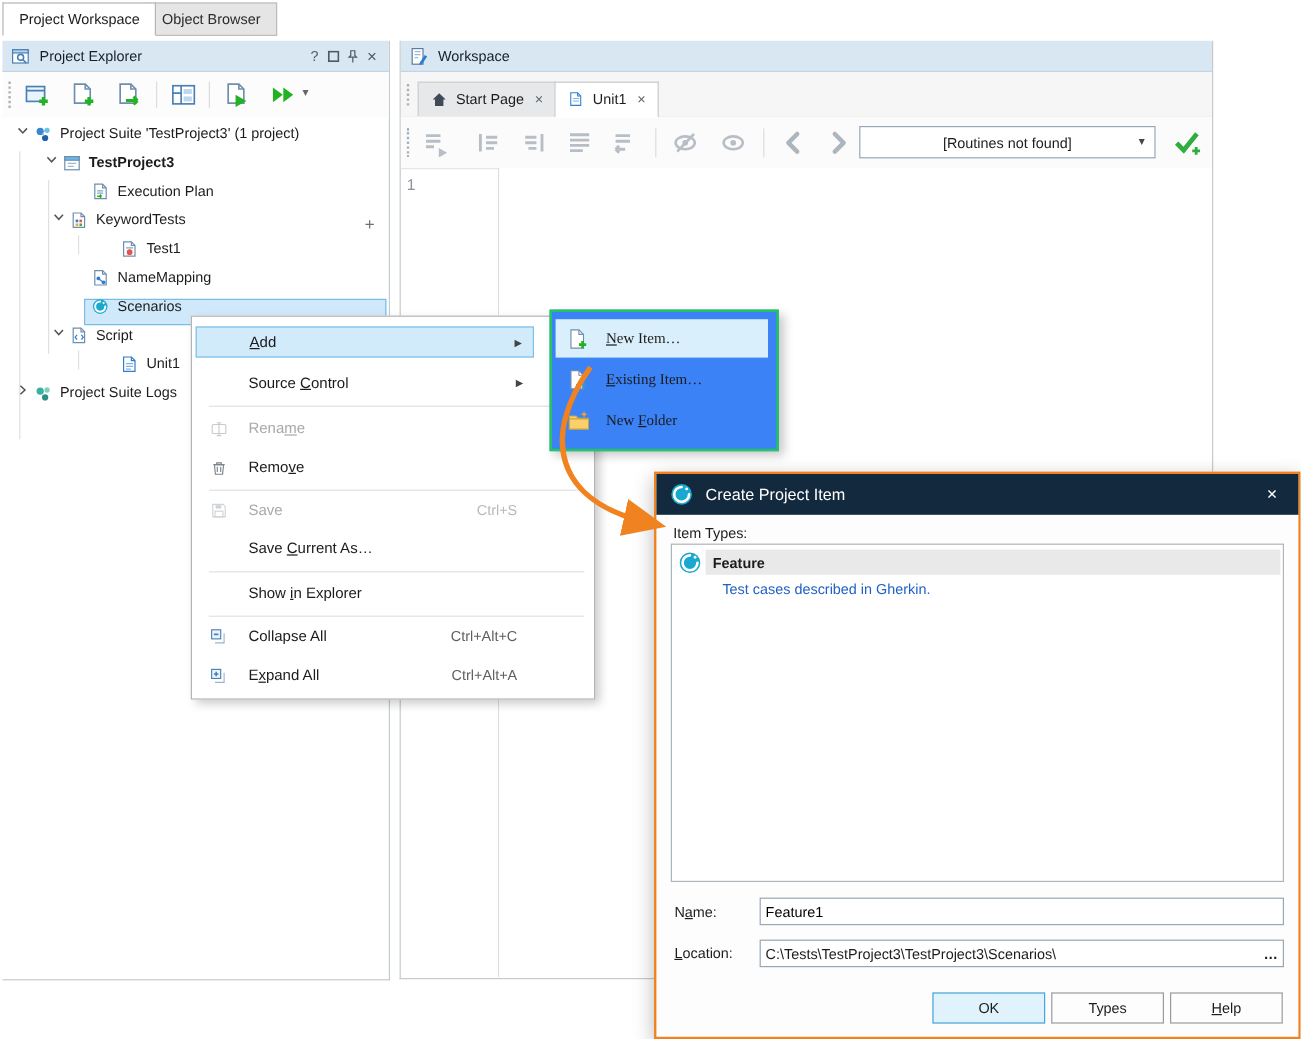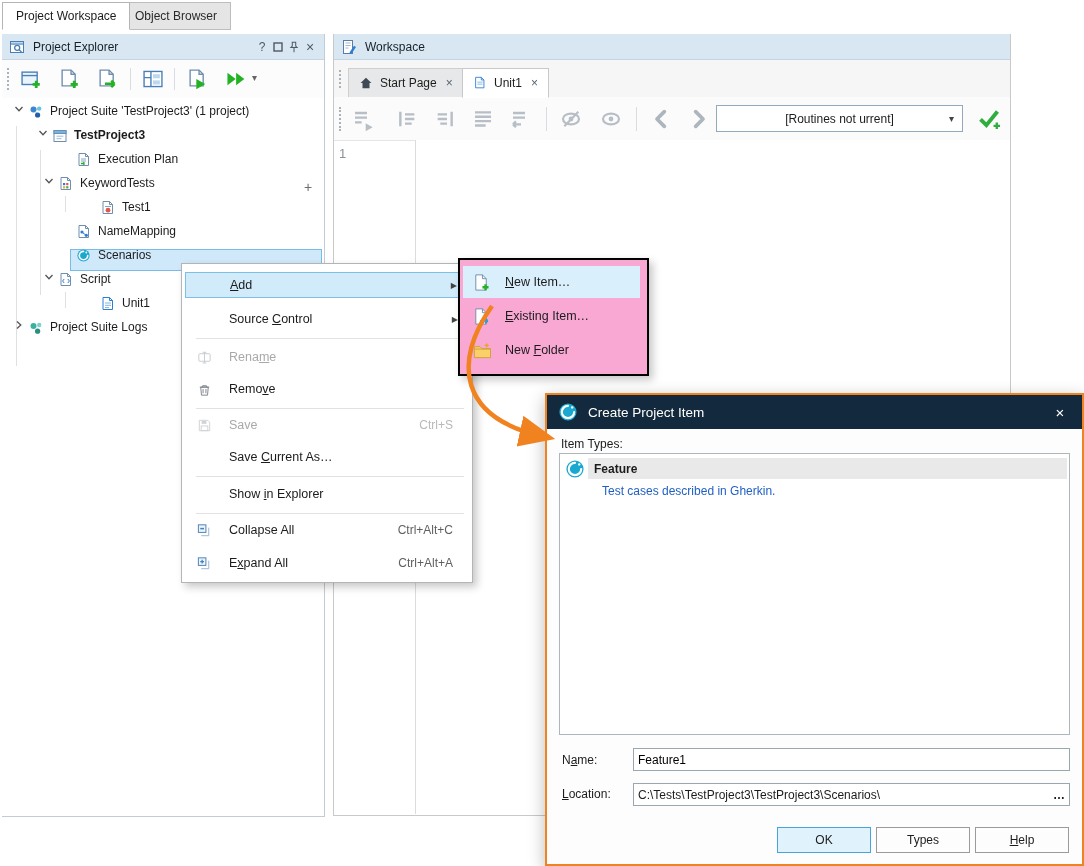--- a/index.html
+++ b/index.html
@@ -45,21 +45,21 @@
   .mi .mlabel{margin-left:13px;white-space:nowrap;}
   .mi .mshort{margin-left:auto;margin-right:14px;color:#5f5f5f;font-size:12px;}
   .mi .marrow{position:absolute;right:9px;font-size:8px;color:#444;}
   .mi.hl{background:#d2ebfb;border:1px solid #7cc0e8;}
   .mi.disabled{color:#a9a9a9;}
   .mi.disabled .mshort{color:#b9b9b9;}
   .mi.disabled svg{opacity:.55;}
   .msep{position:absolute;left:14px;right:8px;height:0;border-top:1px solid #e2e2e2;}
 
   
-  .submenu{position:absolute;background:#f9a8d4;border:2px solid #000000;box-shadow:4px 4px 8px rgba(0,0,0,.22);z-index:35;}
+  .submenu{position:absolute;background:#3b82f6;border:2px solid #22c55e;box-shadow:4px 4px 8px rgba(0,0,0,.22);z-index:35;font-family:Liberation Serif, serif;}
   .smi{position:absolute;left:3px;width:177px;height:32px;display:flex;align-items:center;padding-left:9px;font-size:12.5px;box-sizing:border-box;}
   .smi .sicon{width:24px;flex:0 0 24px;display:flex;align-items:center;}
   .smi .slabel{margin-left:9px;white-space:nowrap;}
   .smi.hl{background:#d9effc;}
 
   
   .dialog{position:absolute;left:545px;top:393px;width:539px;height:473px;background:#fdfdfd;border:2px solid #f08220;box-sizing:border-box;box-shadow:0 5px 16px rgba(0,0,0,.28);z-index:40;}
   .dtitle{position:absolute;left:0;top:0;right:0;height:34px;background:#13293d;display:flex;align-items:center;}
   .dtitle .dtext{color:#fff;font-size:13.5px;margin-left:10px;}
   .dclose{position:absolute;right:12px;top:7px;width:20px;height:20px;display:flex;align-items:center;justify-content:center;color:#fff;font-size:15px;}
@@ -415,37 +415,37 @@
         <svg width="24" height="24" viewBox="0 0 18 18">
             <path d="M11.5 3.5L6 9l5.5 5.5" fill="none" stroke="#aeb6bd" stroke-width="2.8" stroke-linecap="round" stroke-linejoin="round"></path>
           </svg>
       </div>
       <div class="tbtn" style="left:350px;top:7px;">
         <svg width="24" height="24" viewBox="0 0 18 18">
             <path d="M6.5 3.5L12 9l-5.5 5.5" fill="none" stroke="#aeb6bd" stroke-width="2.8" stroke-linecap="round" stroke-linejoin="round"></path>
           </svg>
       </div>
       <div class="abs" style="left:382px;top:8px;width:247px;height:27px;background:#fff;border:1px solid #93a9bc;display:flex;align-items:center;justify-content:center;box-sizing:border-box;">
-        <span>[Routines not urrent]</span>
+        <span>[Routines not found]</span>
         <span class="abs" style="right:8px;color:#444;font-size:10px;">▾</span>
       </div>
       <div class="tbtn" style="left:640px;top:6px;">
         <svg width="26" height="26" viewBox="0 0 20 20">
             <path d="M3.5 11l4.5 4.5L16.5 5" fill="none" stroke="#2fae3f" stroke-width="3"></path>
             <path d="M16 13.5v5M13.5 16h5" stroke="#2fae3f" stroke-width="1.8"></path>
           </svg>
       </div>
     </div>
 
     <span class="abs" style="left:5px;top:112px;color:#8a9299;font-size:13px;">1</span>
     <div class="abs" style="left:81px;top:106px;width:1px;height:674px;background:#dcdcdc;"></div>
     <div class="abs" style="left:82px;top:106px;width:594px;height:674px;background:#fff;"></div>
   </div>
 
-  <div class="menu" style="left:181px;top:263px;width:290px;height:318px;">
+  <div class="menu" style="left:159px;top:263px;width:290px;height:318px;padding-left:45px;">
 
     <div class="mi hl" style="top:8px;">
       <span class="micon"></span>
       <span class="mlabel"><u>A</u>dd</span>
       <span class="marrow">▶</span>
     </div>
 
     <div class="mi" style="top:42px;">
       <span class="micon"></span>
       <span class="mlabel">Source <u>C</u>ontrol</span>

